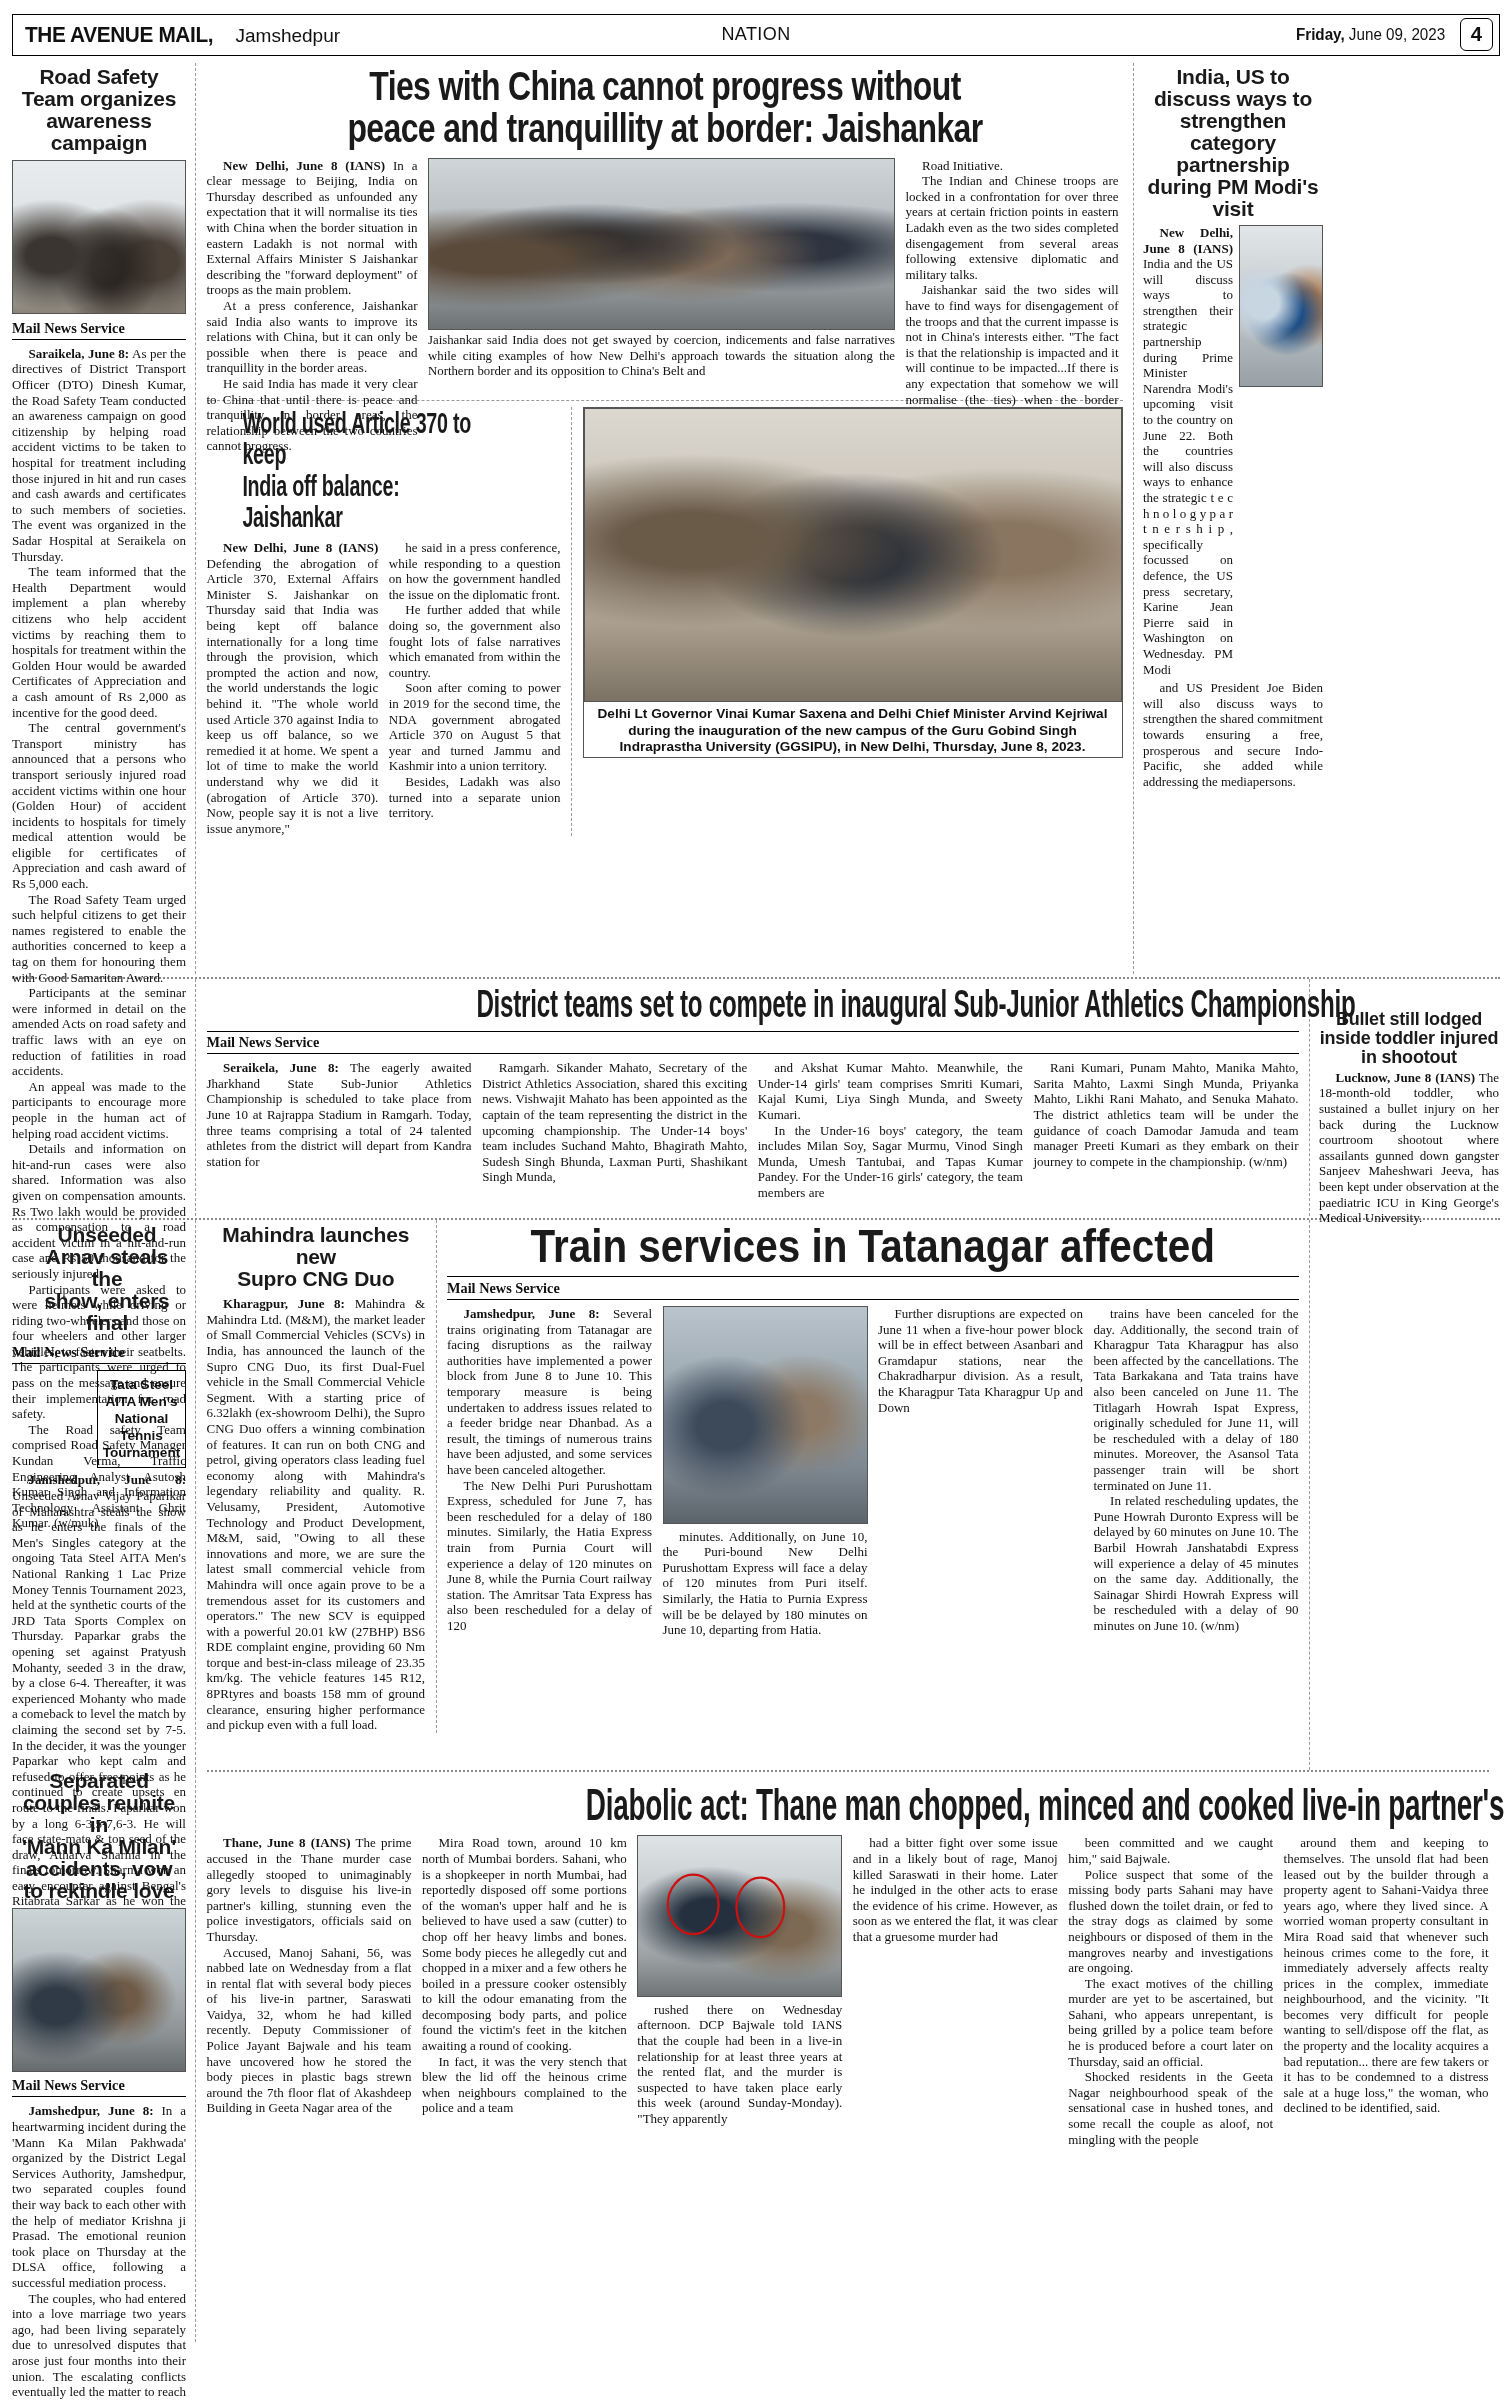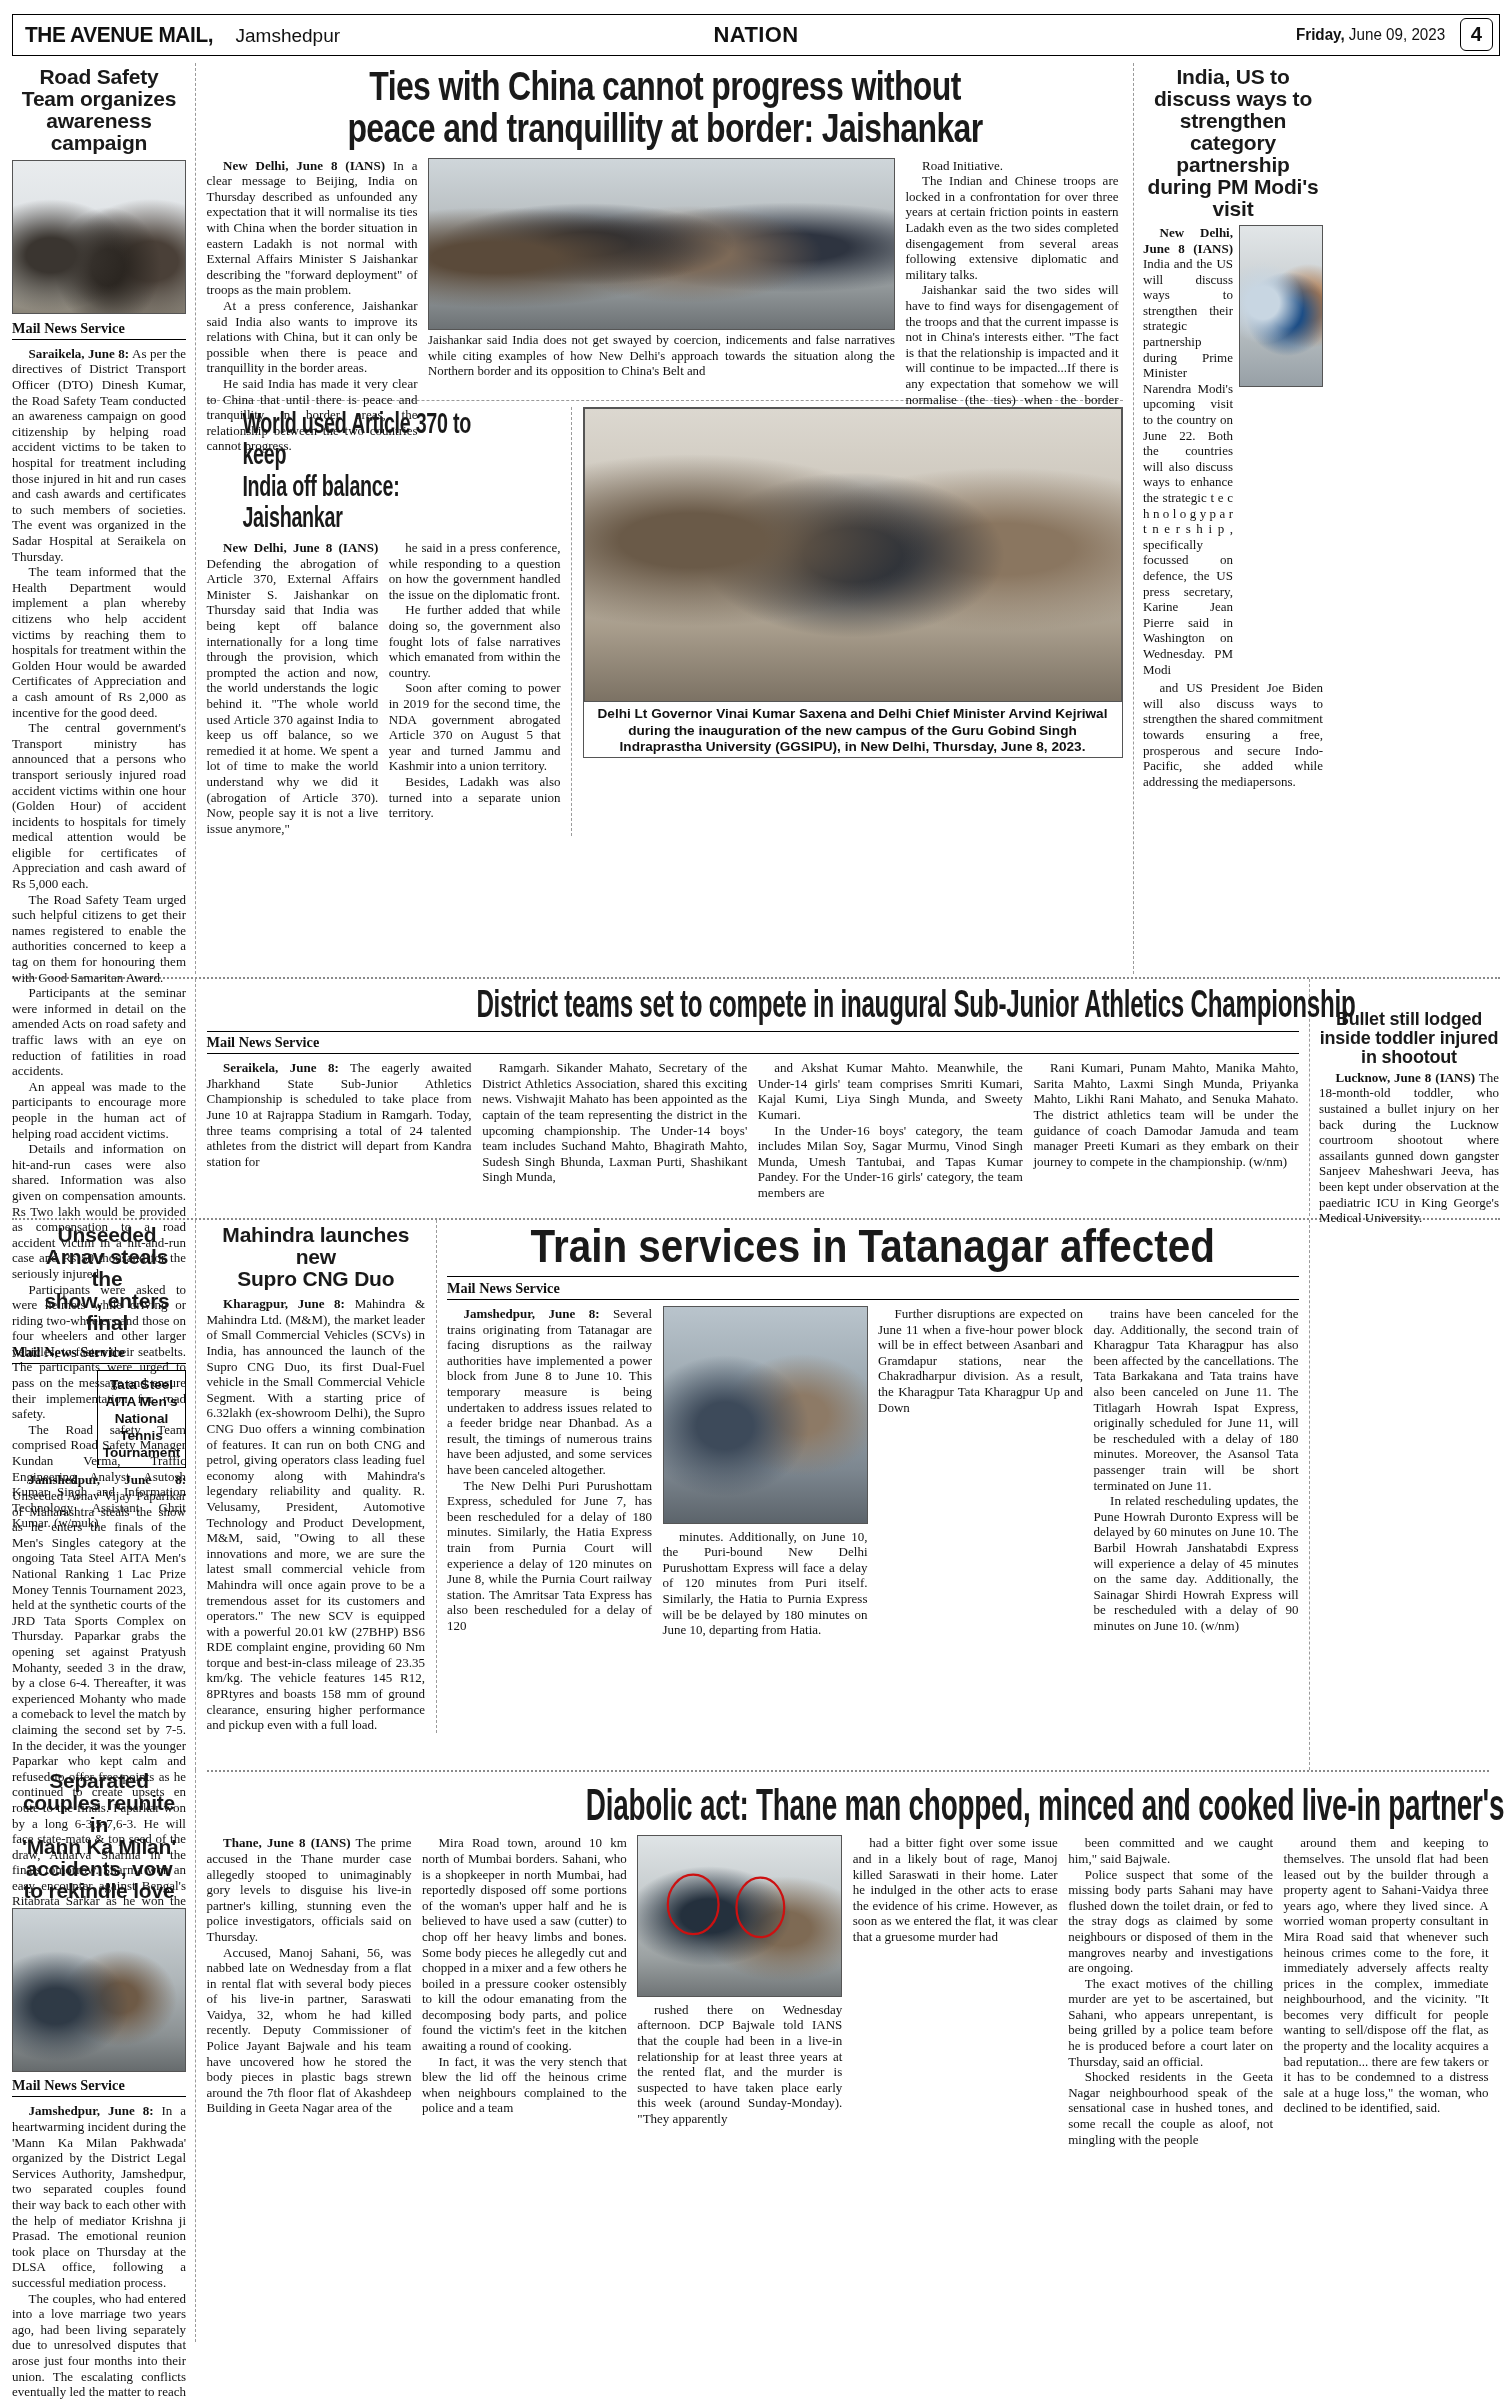--- a/index.html
+++ b/index.html
@@ -22,21 +22,21 @@
   }
   .mh-left { padding-left:12px; display:flex; align-items:baseline; gap:6px; }
   .mh-title {
     font-family:"Liberation Sans", sans-serif;
     font-weight:bold; font-size:22.6px; letter-spacing:-0.4px;
     transform:scaleX(0.92); transform-origin:left center;
   }
   .mh-city { font-family:"Liberation Sans", sans-serif; font-size:19px; font-weight:normal; }
   .mh-section {
     position:absolute; left:50%; transform:translateX(-50%);
-    font-family:"Liberation Sans", sans-serif; font-weight:bold; font-size:22px;
+    font-family:"Liberation Sans", sans-serif; font-weight:normal; font-size:18px;
     letter-spacing:0.4px;
   }
   .mh-right { margin-left:auto; display:flex; align-items:center; gap:10.5px; padding-right:6px; }
   .mh-date { font-family:"Liberation Sans", sans-serif; font-size:16px; transform:scaleX(0.95); }
   .mh-date b { font-weight:bold; }
   .mh-page {
     width:33px; height:33px; border:1.5px solid #000; border-radius:6px;
     display:flex; align-items:center; justify-content:center;
     font-family:"Liberation Sans", sans-serif; font-weight:bold; font-size:20.3px;
   }

